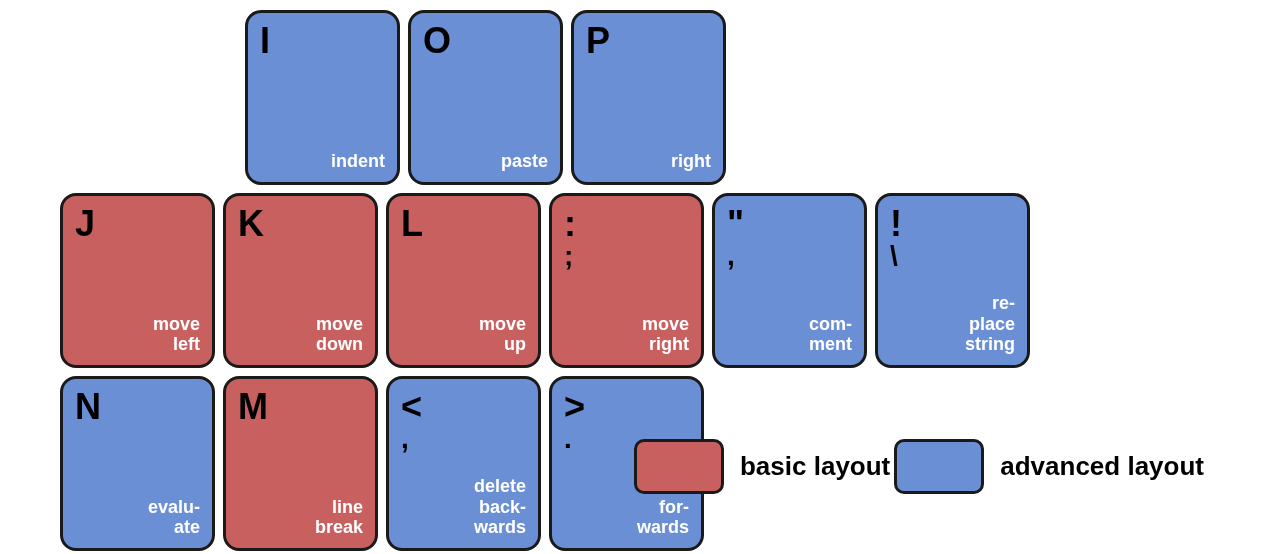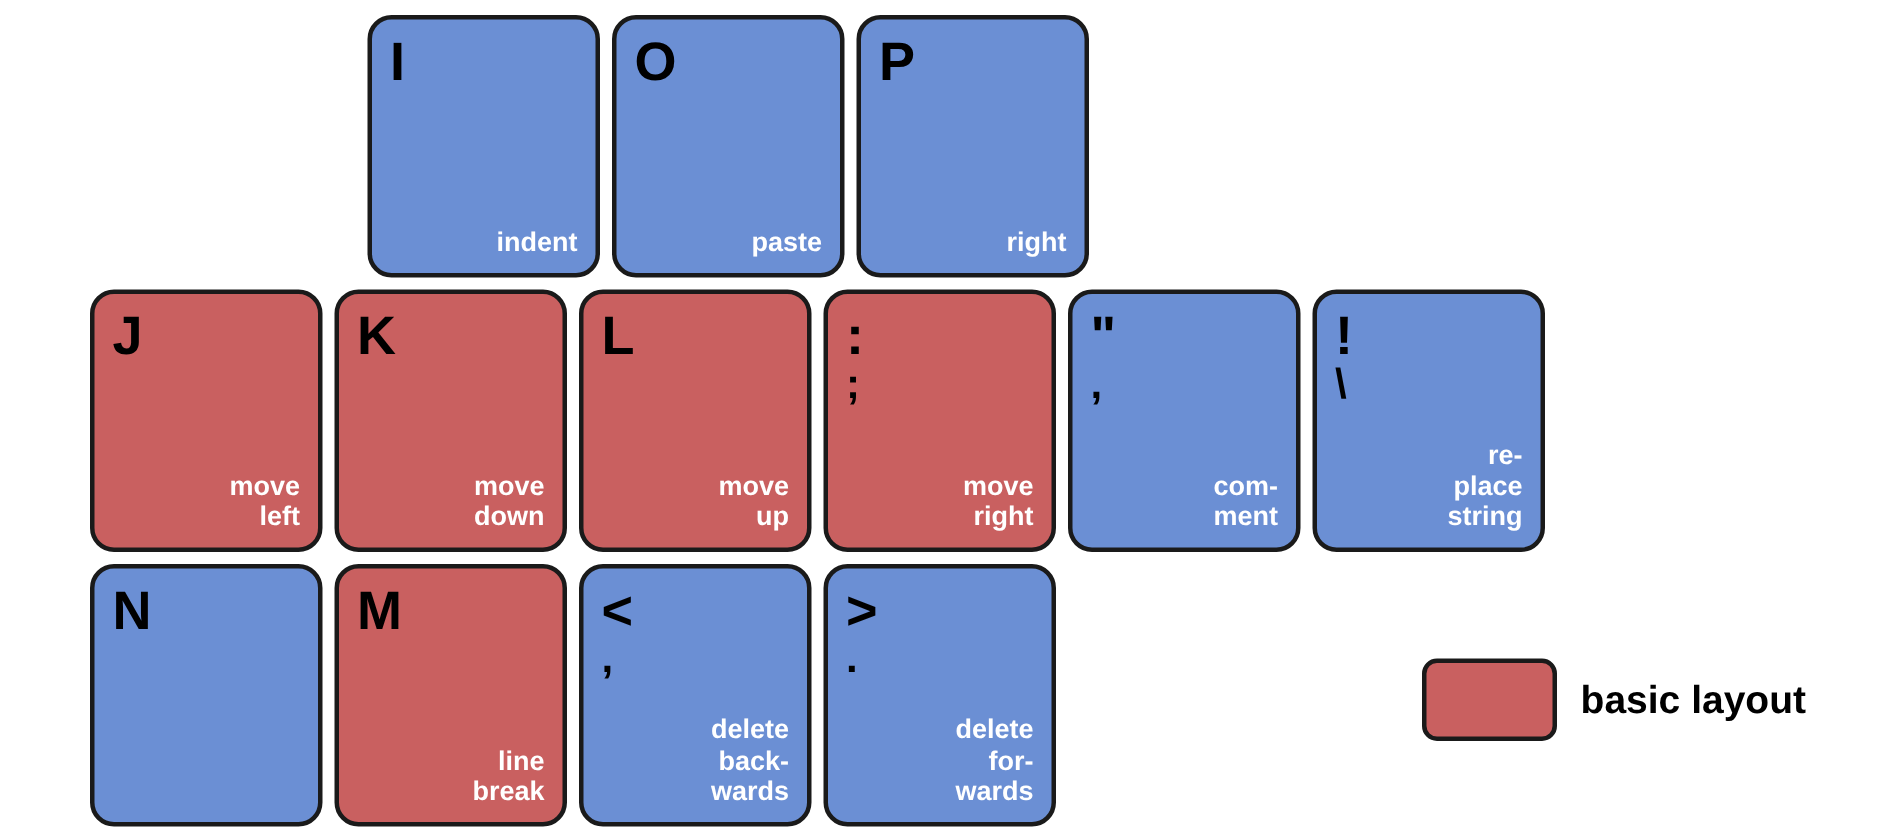--- a/index.html
+++ b/index.html
@@ -180,20 +180,22 @@
       </div>
       <span class="key-label" style="white-space:pre-line;text-align:right;">re-
 place
 string</span>
     </div>
   </div>
 
   <div class="key-row row3">
     <div class="key blue">
       <span class="key-letter">N</span>
+      <span class="key-label" style="white-space:pre-line;">evalu-
+ate</span>
     </div>
     <div class="key red">
       <span class="key-letter">M</span>
       <span class="key-label" style="white-space:pre-line;">line
 break</span>
     </div>
     <div class="key blue">
       <div class="key-dual-char">
         <span>&lt;</span>
         <span style="font-size:28px;">,</span>
@@ -213,13 +215,17 @@
     </div>
   </div>
 
 </div>
 
 <div class="legend">
   <div class="legend-item">
     <div class="legend-box red"></div>
     <span class="legend-text">basic layout</span>
   </div>
+  <div class="legend-item">
+    <div class="legend-box blue"></div>
+    <span class="legend-text">advanced layout</span>
+  </div>
 </div>
 
 </body></html>

